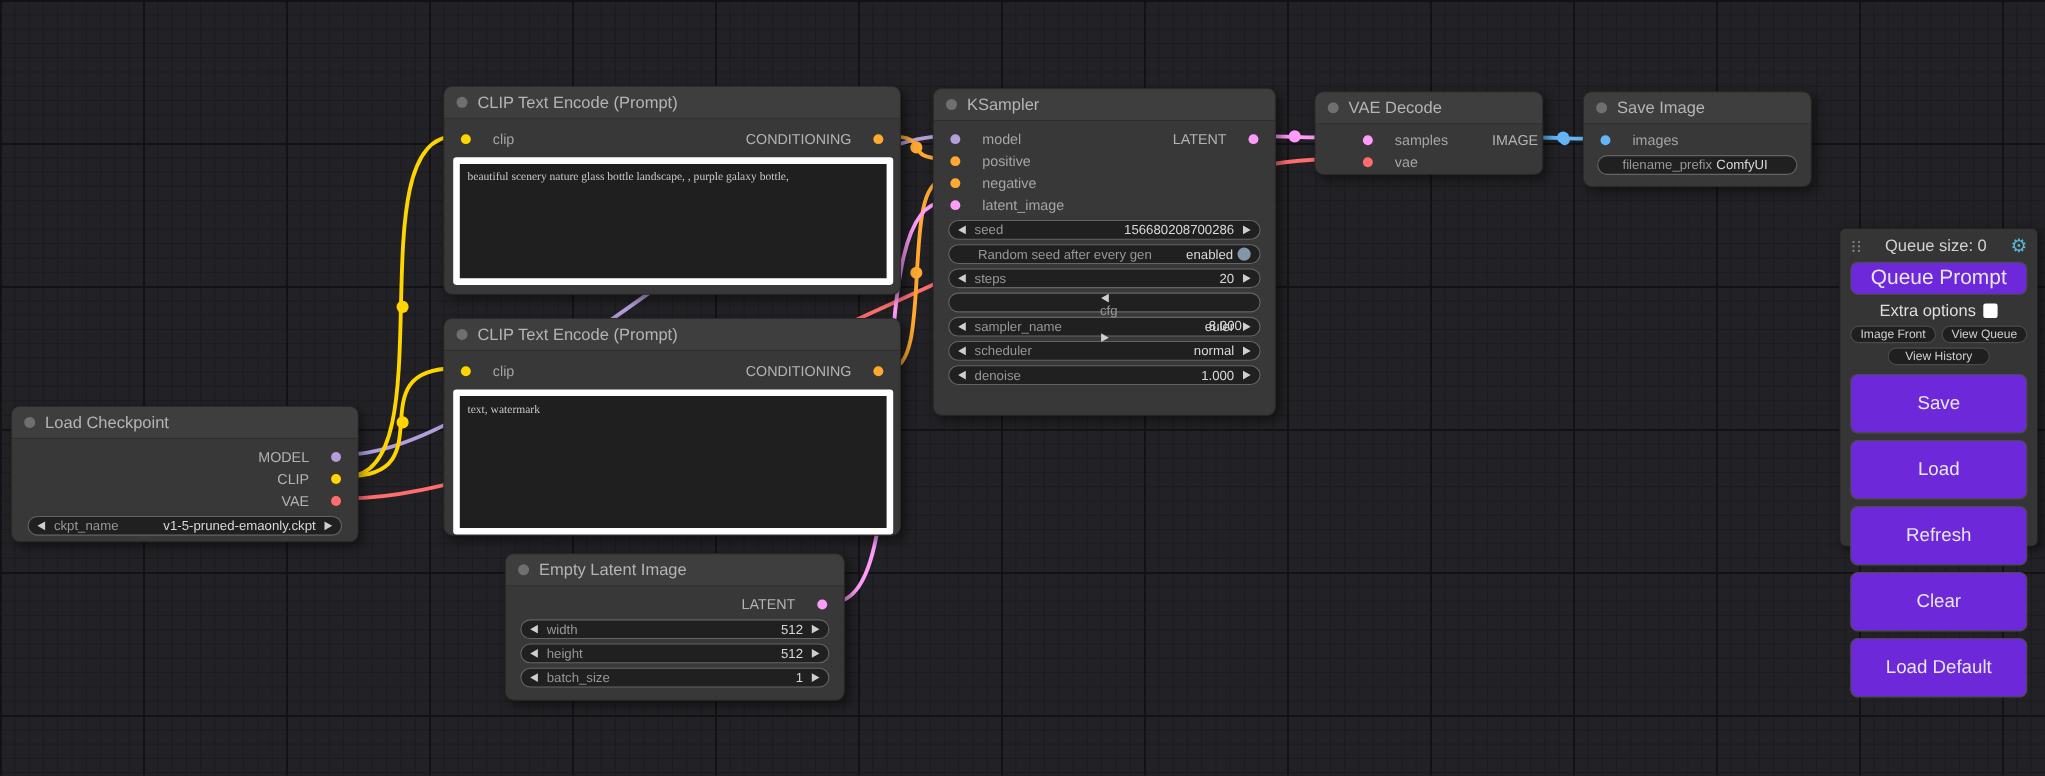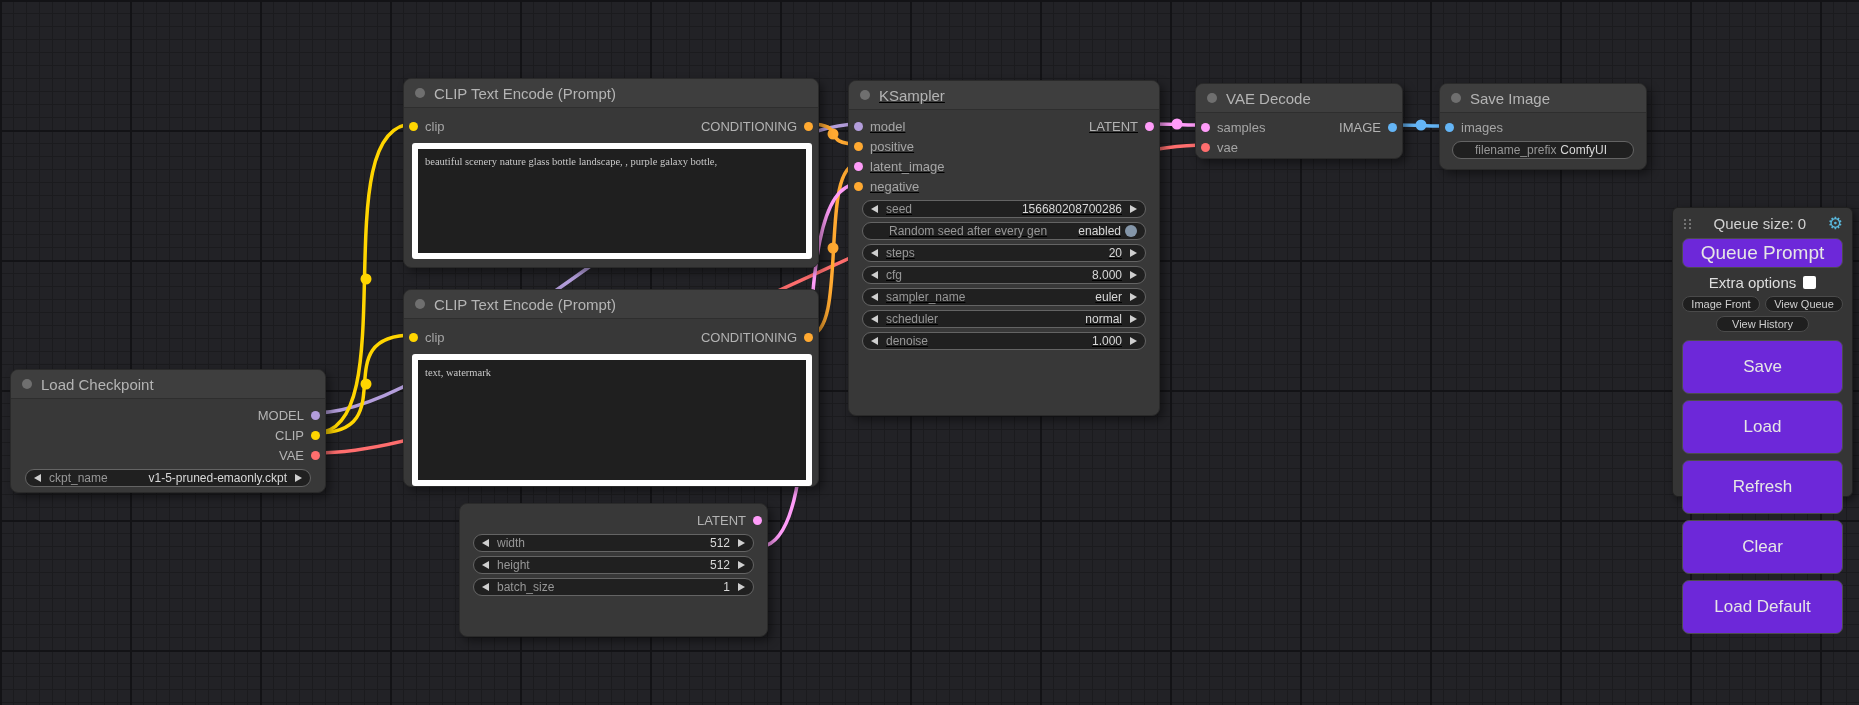--- a/index.html
+++ b/index.html
@@ -18,21 +18,21 @@
   .node{
     position:absolute;z-index:2;background:#383838;border:1px solid #2a2a2a;
     border-radius:8px;box-shadow:4px 4px 10px rgba(0,0,0,.45);box-sizing:border-box;
   }
   .node-title{
     height:28px;display:flex;align-items:center;gap:9px;padding:0 11px;
     background:#3e3e3e;border-radius:7px 7px 0 0;border-bottom:1px solid #2e2e2e;
   }
   .tdot{width:10px;height:10px;border-radius:50%;background:#6f6f6f;flex:0 0 auto;}
   .ttext{font-size:15px;color:#b4b4b4;white-space:nowrap;}
-  .slot-row{display:flex;align-items:center;height:20px;padding:0 5px;gap:7px;}
+  .slot-row{display:flex;align-items:center;height:20px;padding:0 15px;gap:20px;}
   .slot-row .spacer{flex:1;}
   .sdot{width:9px;height:9px;border-radius:50%;flex:0 0 auto;}
   .slabel{font-size:13px;color:#a5a5a5;white-space:nowrap;}
   .olabel{font-size:13px;color:#b3b3b3;white-space:nowrap;text-align:center;}
   .widget{
     height:18px;border:1px solid #646464;border-radius:10px;background:#202020;
     display:flex;align-items:center;padding:0 8px;font-size:12px;box-sizing:border-box;
   }
   .arr-l{width:0;height:0;border:4.5px solid transparent;border-right:7px solid #cfcfcf;border-left:0;flex:0 0 auto;}
   .arr-r{width:0;height:0;border:4.5px solid transparent;border-left:7px solid #cfcfcf;border-right:0;flex:0 0 auto;}
@@ -154,20 +154,24 @@
       <span class="sdot" style="background-color: rgb(255, 213, 0);"></span>
       <span class="slabel">clip</span>
       <span class="spacer"></span>
       <span class="olabel">CONDITIONING</span>
       <span class="sdot" style="background-color: rgb(255, 169, 49);"></span>
     </div>
     <div class="prompt" style="left:8px;top:64px;width:400px;height:132px;">text, watermark</div>
   </div>
 
   <div class="node" style="left:459px;top:503px;width:309px;height:134px;">
+    <div class="node-title">
+      <span class="tdot"></span>
+      <span class="ttext">Empty Latent Image</span>
+    </div>
     <div style="padding-top:6px;">
       <div class="slot-row">
           <span class="spacer"></span>
         <span class="olabel">LATENT</span>
         <span class="sdot" style="background-color: rgb(255, 156, 249);"></span>
       </div>
       <div class="widget" style="margin:4px 13px 0;">
         <span class="arr-l"></span>
         <span class="wlabel">width</span>
         <span class="wvalue">512</span>
@@ -181,64 +185,64 @@
       </div>
       <div class="widget" style="margin:4px 13px 0;">
         <span class="arr-l"></span>
         <span class="wlabel">batch_size</span>
         <span class="wvalue">1</span>
         <span class="arr-r"></span>
       </div>
     </div>
   </div>
 
-  <div class="node" style="left:848px;top:80px;width:312px;height:336px;text-decoration:underline;">
+  <div class="node" style="left:848px;top:80px;width:312px;height:298px;">
     <div class="node-title">
       <span class="tdot"></span>
       <span class="ttext">KSampler</span>
     </div>
     <div style="padding-top:6px;">
       <div class="slot-row">
         <span class="sdot" style="background-color: rgb(179, 157, 219);"></span>
         <span class="slabel">model</span>
         <span class="spacer"></span>
         <span class="olabel">LATENT</span>
         <span class="sdot" style="background-color: rgb(255, 156, 249);"></span>
       </div>
       <div class="slot-row">
         <span class="sdot" style="background-color: rgb(255, 169, 49);"></span>
         <span class="slabel">positive</span>
       </div>
       <div class="slot-row">
+        <span class="sdot" style="background-color: rgb(255, 169, 49);"></span>
+        <span class="slabel">negative</span>
+      </div>
+      <div class="slot-row">
         <span class="sdot" style="background-color: rgb(255, 156, 249);"></span>
         <span class="slabel">latent_image</span>
-      </div>
-      <div class="slot-row">
-        <span class="sdot" style="background-color: rgb(255, 169, 49);"></span>
-        <span class="slabel">negative</span>
       </div>
 
       <div class="widget" style="margin:4px 13px 0;">
         <span class="arr-l"></span>
         <span class="wlabel">seed</span>
         <span class="wvalue">156680208700286</span>
         <span class="arr-r"></span>
       </div>
       <div class="widget" style="margin:4px 13px 0;">
         <span class="wlabel" style="margin-left:18px;">Random seed after every gen</span>
         <span class="wvalue" style="margin-right:4px;">enabled</span>
         <span class="toggle-circle" style="background-color: rgb(132, 150, 169);"></span>
       </div>
       <div class="widget" style="margin:4px 13px 0;">
         <span class="arr-l"></span>
         <span class="wlabel">steps</span>
         <span class="wvalue">20</span>
         <span class="arr-r"></span>
       </div>
-      <div class="widget" style="margin:4px 13px 0;">
+      <div class="widget" style="margin:4px 13px 0;flex-direction:column;">
         <span class="arr-l"></span>
         <span class="wlabel">cfg</span>
         <span class="wvalue">8.000</span>
         <span class="arr-r"></span>
       </div>
       <div class="widget" style="margin:4px 13px 0;">
         <span class="arr-l"></span>
         <span class="wlabel">sampler_name</span>
         <span class="wvalue">euler</span>
         <span class="arr-r"></span>
@@ -256,21 +260,21 @@
         <span class="arr-r"></span>
       </div>
     </div>
   </div>
 
   <div class="node" style="left:1195px;top:83px;width:208px;height:76px;">
     <div class="node-title">
       <span class="tdot"></span>
       <span class="ttext">VAE Decode</span>
     </div>
-    <div style="padding-top:4px;">
+    <div style="padding-top:4px;margin-left:28px;">
       <div class="slot-row">
         <span class="sdot" style="background-color: rgb(255, 156, 249);"></span>
         <span class="slabel">samples</span>
         <span class="spacer"></span>
         <span class="olabel">IMAGE</span>
         <span class="sdot" style="background-color: rgb(100, 181, 246);"></span>
       </div>
       <div class="slot-row">
         <span class="sdot" style="background-color: rgb(255, 110, 110);"></span>
         <span class="slabel">vae</span>

